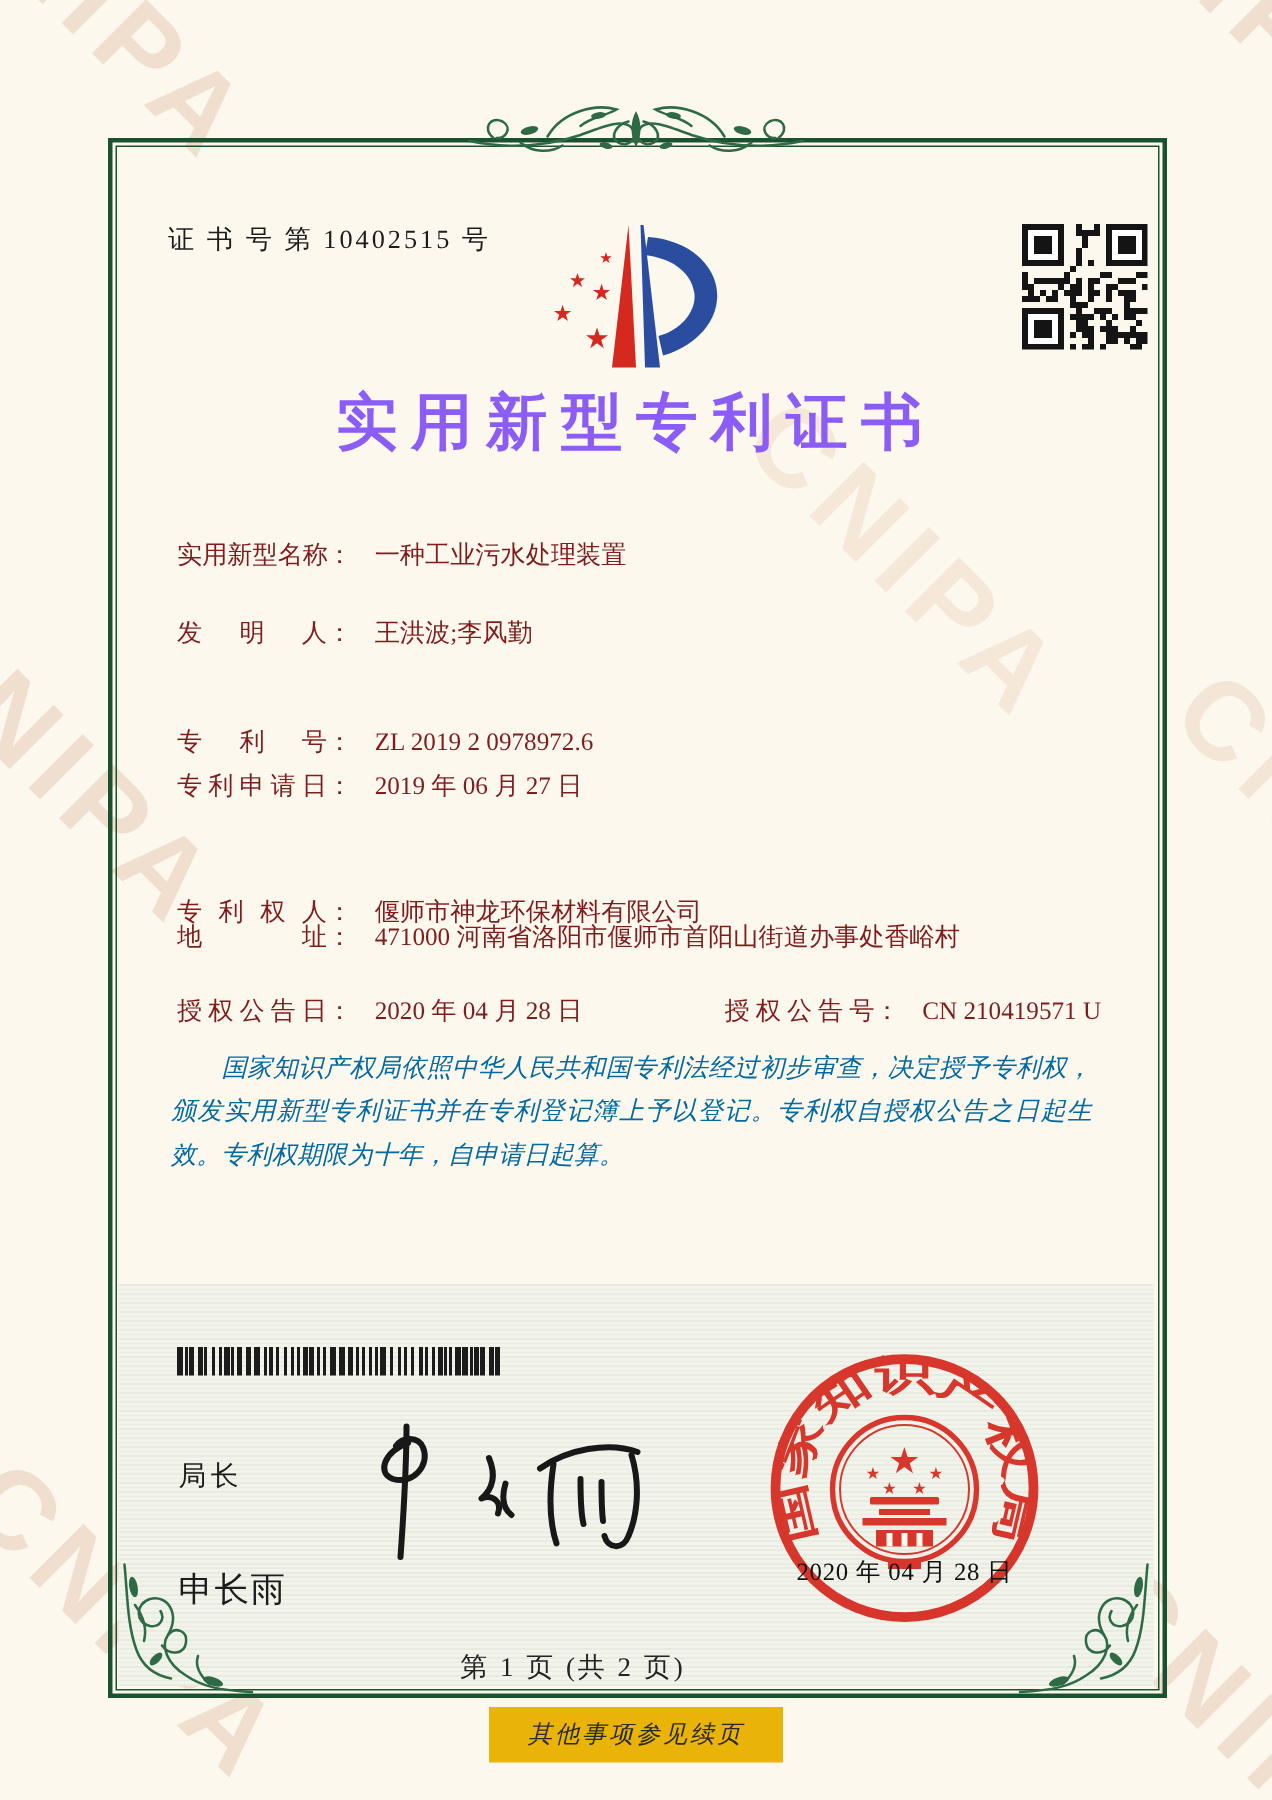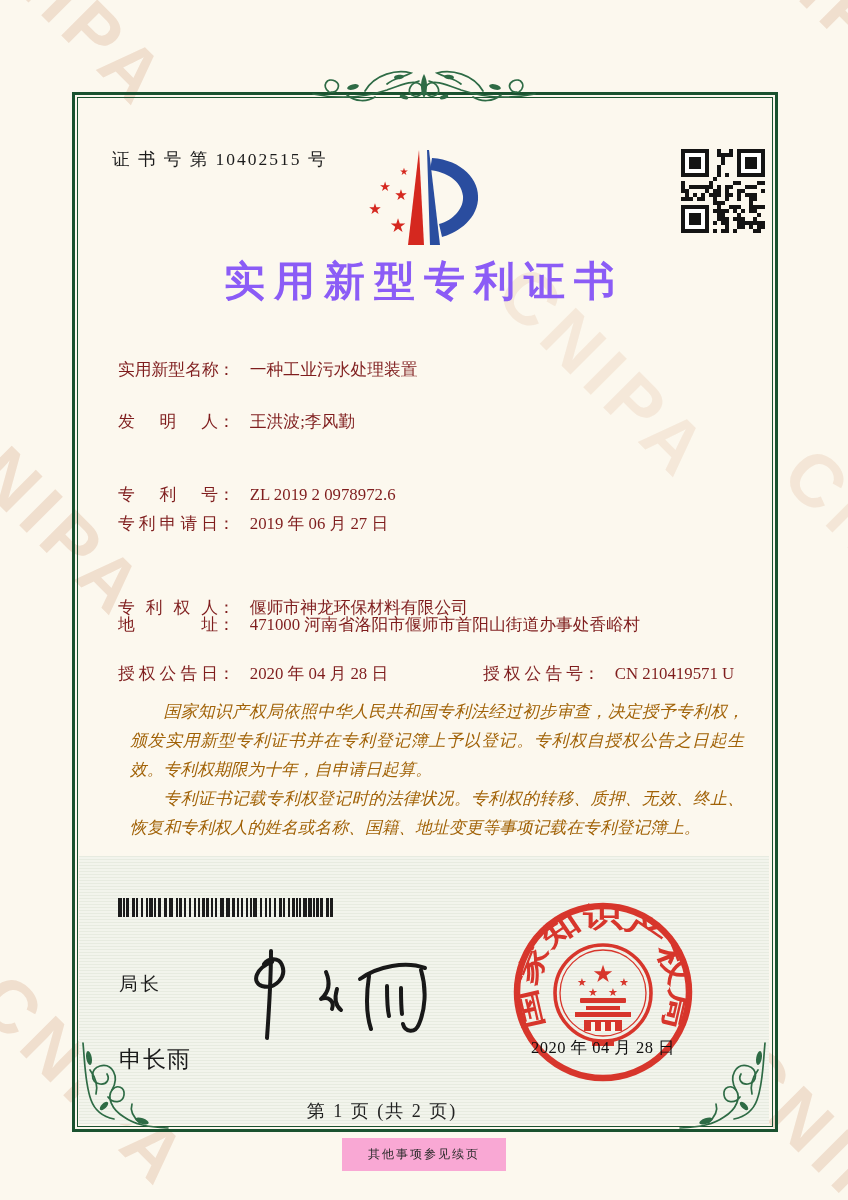--- a/index.html
+++ b/index.html
@@ -32,35 +32,35 @@
   .title{left:0;top:254px;width:848px;text-align:center;font-size:41px;font-weight:700;
          letter-spacing:9px;z-index:2;color:#8b5cf6;}
   
   .frow{position:absolute;left:118px;font-size:16.8px;z-index:2;white-space:nowrap;color:#7f1d1d;}
   .flabel{display:inline-block;width:100px;text-align:justify;text-align-last:justify;}
   .fcolon{margin-right:15px;}
   .fr0{top:358px;} .fr1{top:410px;} .fr2{top:483px;} .fr3{top:512px;}
   .fr4{top:596px;} .fr5{top:613px;} .frg{top:662px;}
   .grant2{position:absolute;left:317px;top:0;white-space:nowrap;margin-left:48px;}
   
-  .bodytext{left:130px;top:697px;width:614px;z-index:2;font-style:italic;
-            font-size:16.8px;line-height:29px;text-align:justify;color:#a16207;}
+  .bodytext{left:114px;top:697px;width:614px;z-index:2;font-style:italic;
+            font-size:16.8px;line-height:29px;text-align:justify;color:#0369a1;}
   .bodytext p{margin:0;text-indent:2em;}
   
   .barcode{left:118px;top:898px;z-index:2;}
   .sigtitle{left:119px;top:971px;font-size:18.5px;z-index:2;letter-spacing:3px;}
   .signame{left:119px;top:996px;font-size:23px;z-index:2;letter-spacing:1px;margin-top:48px;}
   .handsig{left:238px;top:948px;z-index:3;}
   .seal{left:512px;top:901px;z-index:3;}
   .sealdate{left:512px;top:1037px;width:182px;text-align:center;font-size:16.5px;
             color:#101010;z-index:4;letter-spacing:.5px;white-space:nowrap;}
   .pageno{left:0;top:1099px;width:764px;text-align:center;font-size:18px;z-index:2;
           letter-spacing:2px;color:#222;}
-  .contnote{left:50%;top:1138px;transform:translateX(-50%);background:#f9a8d4;
-            padding:8px 26px;font-size:12px;z-index:2;
+  .contnote{left:50%;top:1138px;transform:translateX(-50%);background:#eab308;
+            padding:8px 26px;font-style:italic;font-size:16px;z-index:2;
             letter-spacing:2px;color:#2a2a2a;white-space:nowrap;}
 </style>
 </head>
 <body>
 
 <div class="wm wm1">CNIPA</div>
 <div class="wm wm2">CNIPA</div>
 <div class="wm wm3">CNIPA</div>
 <div class="wm wm4">CNIPA</div>
 <div class="wm wm5">CNIPA</div>
@@ -271,21 +271,20 @@
 </div>
 <div class="frow frg">
   <span class="flabel">授权公告日</span><span class="fcolon">：</span><span>2020 年 04 月 28 日</span>
   <span class="grant2">
     <span class="flabel">授权公告号</span><span class="fcolon">：</span><span>CN 210419571 U</span>
   </span>
 </div>
 
 <div class="abs bodytext">
   <p>国家知识产权局依照中华人民共和国专利法经过初步审查，决定授予专利权，颁发实用新型专利证书并在专利登记簿上予以登记。专利权自授权公告之日起生效。专利权期限为十年，自申请日起算。</p>
-  <p>专利证书记载专利权登记时的法律状况。专利权的转移、质押、无效、终止、恢复和专利权人的姓名或名称、国籍、地址变更等事项记载在专利登记簿上。</p>
 </div>
 
 <svg class="abs barcode" width="216" height="19" viewBox="0 0 216 19" fill="#1b1b1b" shape-rendering="crispEdges">
     <rect x="0" y="0" width="4" height="19"></rect>
     <rect x="5" y="0" width="2" height="19"></rect>
     <rect x="8" y="0" width="3" height="19"></rect>
     <rect x="14" y="0" width="3" height="19"></rect>
     <rect x="18" y="0" width="2" height="19"></rect>
     <rect x="23" y="0" width="2" height="19"></rect>
     <rect x="28" y="0" width="2" height="19"></rect>

